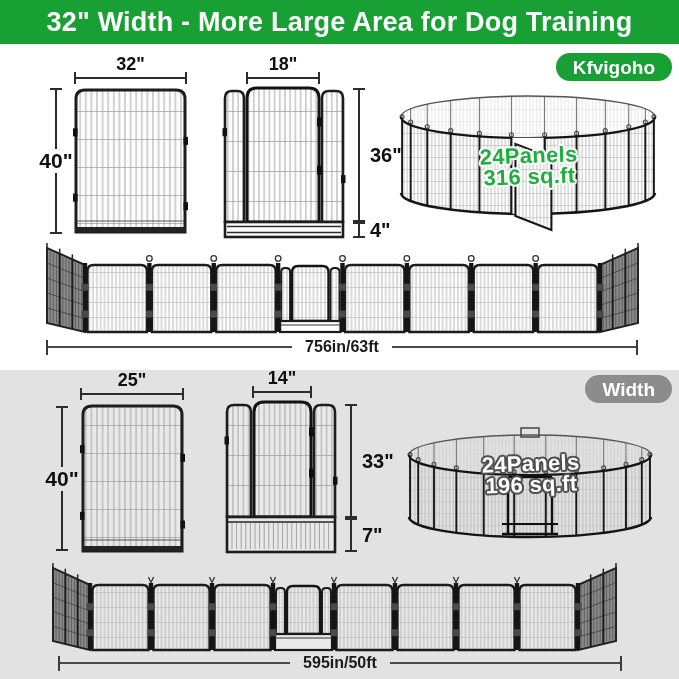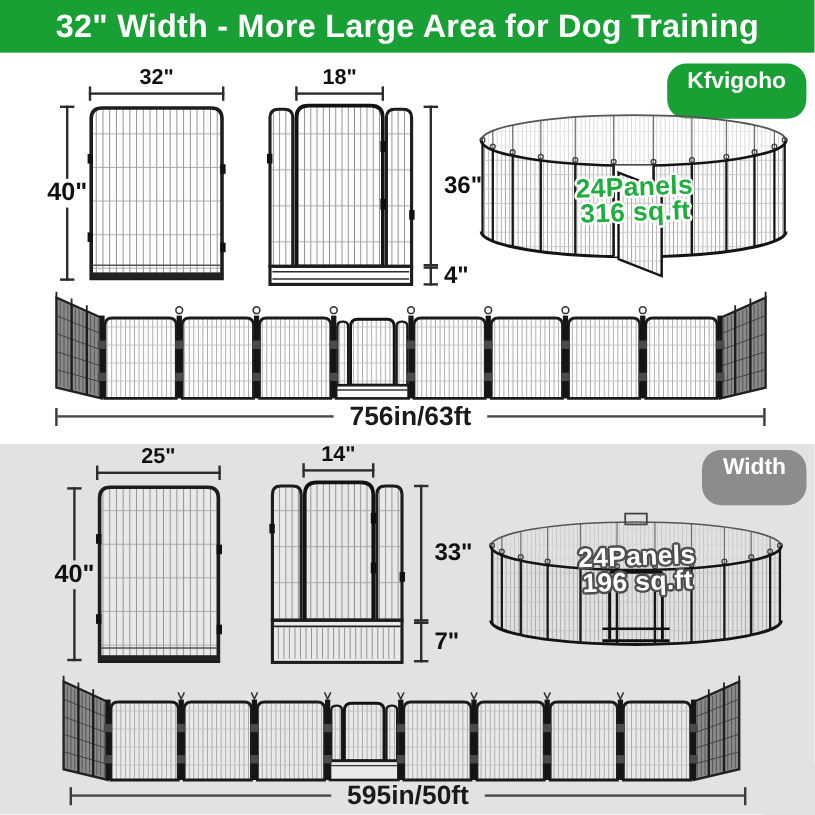--- a/index.html
+++ b/index.html
@@ -4,21 +4,21 @@
 <style>
   html,body{margin:0;padding:0;background:#fff;}
   .canvas{position:relative;width:679px;height:679px;overflow:hidden;background:#fff;
           font-family:"Liberation Sans",sans-serif;}
   .topbar{position:absolute;left:0;top:0;width:679px;height:44px;background:#18a035;
           display:flex;align-items:center;justify-content:center;}
   .topbar-text{color:#fff;font-weight:bold;font-size:27px;letter-spacing:.2px;white-space:nowrap;}
   .sec{position:absolute;left:0;width:679px;}
   .sec-brand{top:44px;height:326px;background:#ffffff;}
   .sec-others{top:370px;height:309px;background:#e2e2e2;}
-  .badge{position:absolute;right:7px;color:#fff;font-weight:bold;font-size:19px;height:46px;
+  .badge{position:absolute;right:7px;color:#fff;font-weight:bold;font-size:19px;height:28px;
          line-height:30px;border-radius:16px;padding:0 17px;text-align:left;}
   .badge-brand{top:9px;background:#18a035;}
   .badge-others{top:5px;background:#8c8c8c;}
   svg{position:absolute;}
   
   .hdim{position:absolute;display:flex;flex-direction:column;}
   .hdim .lbl{text-align:center;font-weight:bold;font-size:18px;color:#101010;line-height:19px;margin-bottom:3px;}
   .hdim .line{position:relative;height:2px;background:#2c2c2c;}
   .hdim .line::before,.hdim .line::after{content:"";position:absolute;top:-5px;width:2px;height:12px;background:#2c2c2c;}
   .hdim .line::before{left:0;} .hdim .line::after{right:0;}
@@ -32,21 +32,21 @@
   .vside{position:absolute;width:60px;}
   .vside .vline{position:absolute;left:5px;top:0;bottom:0;width:2px;background:#2c2c2c;}
   .vside .vline::before,.vside .vline::after{content:"";position:absolute;left:-5px;width:12px;height:2px;background:#2c2c2c;}
   .vside .vline::before{top:0;} .vside .vline::after{bottom:0;}
   .vside .lbl{position:absolute;left:17px;top:50%;transform:translateY(-50%);
               font-weight:bold;font-size:20px;color:#101010;white-space:nowrap;}
   
   .hdim-inline{position:absolute;display:flex;align-items:center;height:16px;}
   .hdim-inline .tick{width:2px;height:15px;background:#3a3a3a;}
   .hdim-inline .seg{flex:1;height:2px;background:#4a4a4a;}
-  .hdim-inline .lbl{margin:0 13px;font-weight:bold;font-size:22px;color:#1a1a1a;white-space:nowrap;}
+  .hdim-inline .lbl{margin:0 13px;font-weight:bold;font-size:16px;color:#1a1a1a;white-space:nowrap;}
   
   .pen-label{position:absolute;text-align:center;font-weight:bold;font-size:22px;line-height:21px;
              transform:rotate(-2deg);letter-spacing:.3px;}
   .pen-label.outline-white div{text-shadow:2px 0 0 #fff,-2px 0 0 #fff,0 2px 0 #fff,0 -2px 0 #fff,
              1.5px 1.5px 0 #fff,-1.5px 1.5px 0 #fff,1.5px -1.5px 0 #fff,-1.5px -1.5px 0 #fff;}
   .pen-label.outline-dark div{text-shadow:2px 0 0 #4f4f4f,-2px 0 0 #4f4f4f,0 2px 0 #4f4f4f,0 -2px 0 #4f4f4f,
              1.5px 1.5px 0 #4f4f4f,-1.5px 1.5px 0 #4f4f4f,1.5px -1.5px 0 #4f4f4f,-1.5px -1.5px 0 #4f4f4f;}
 </style>
 </head>
 <body>

